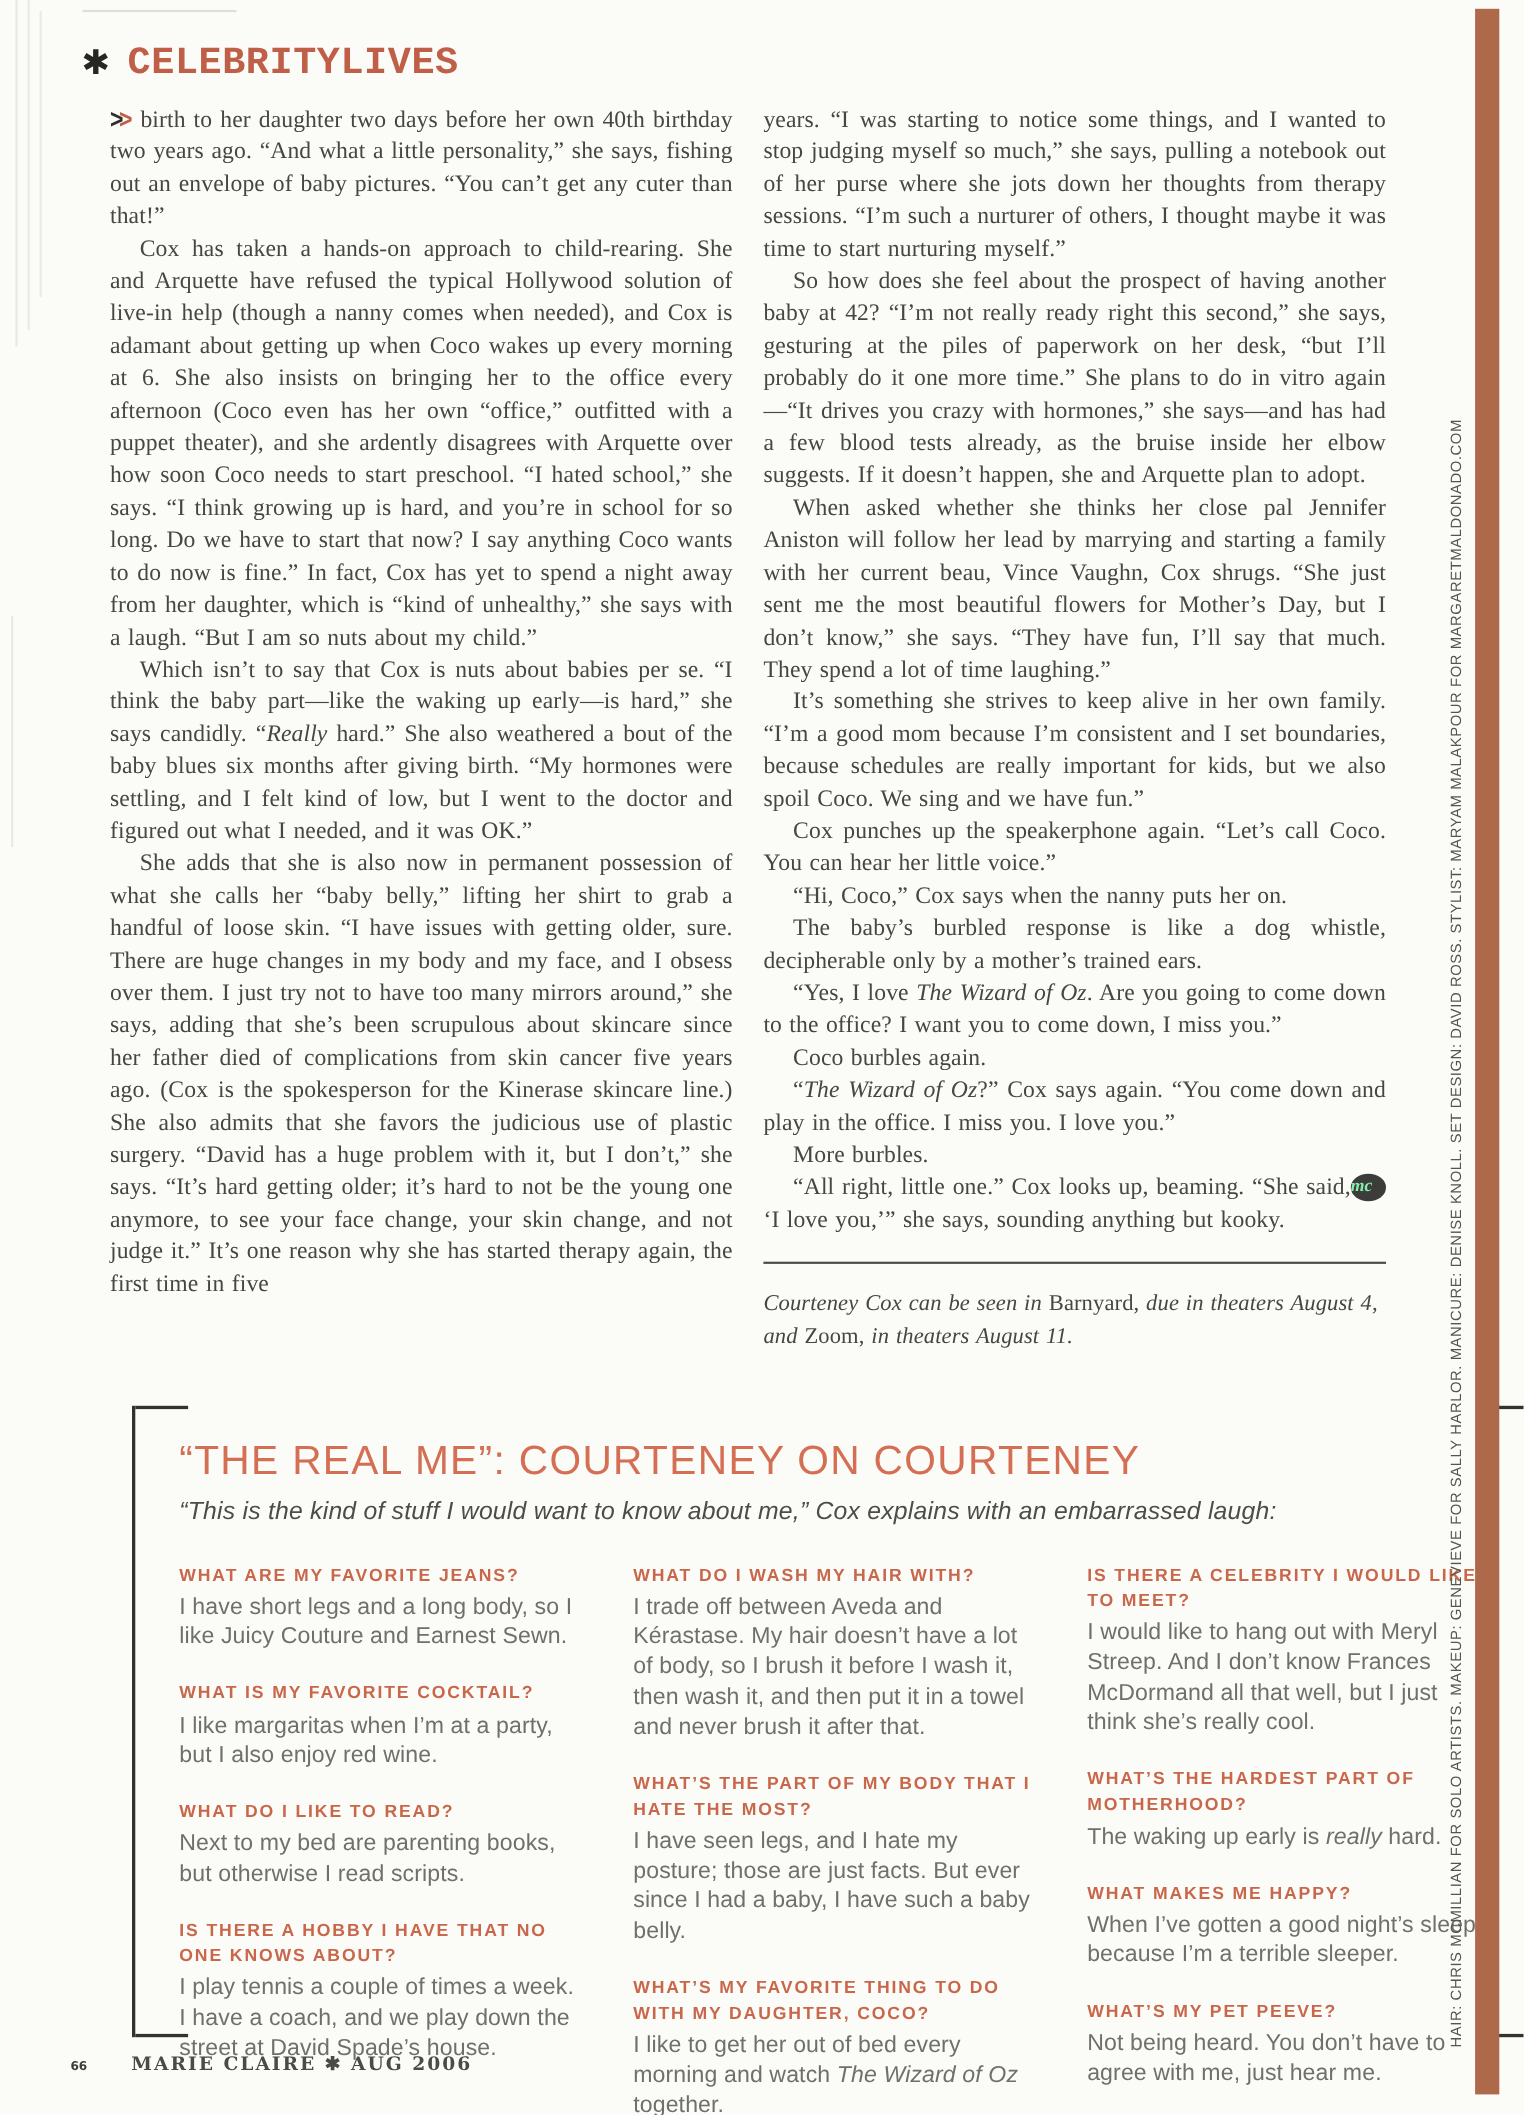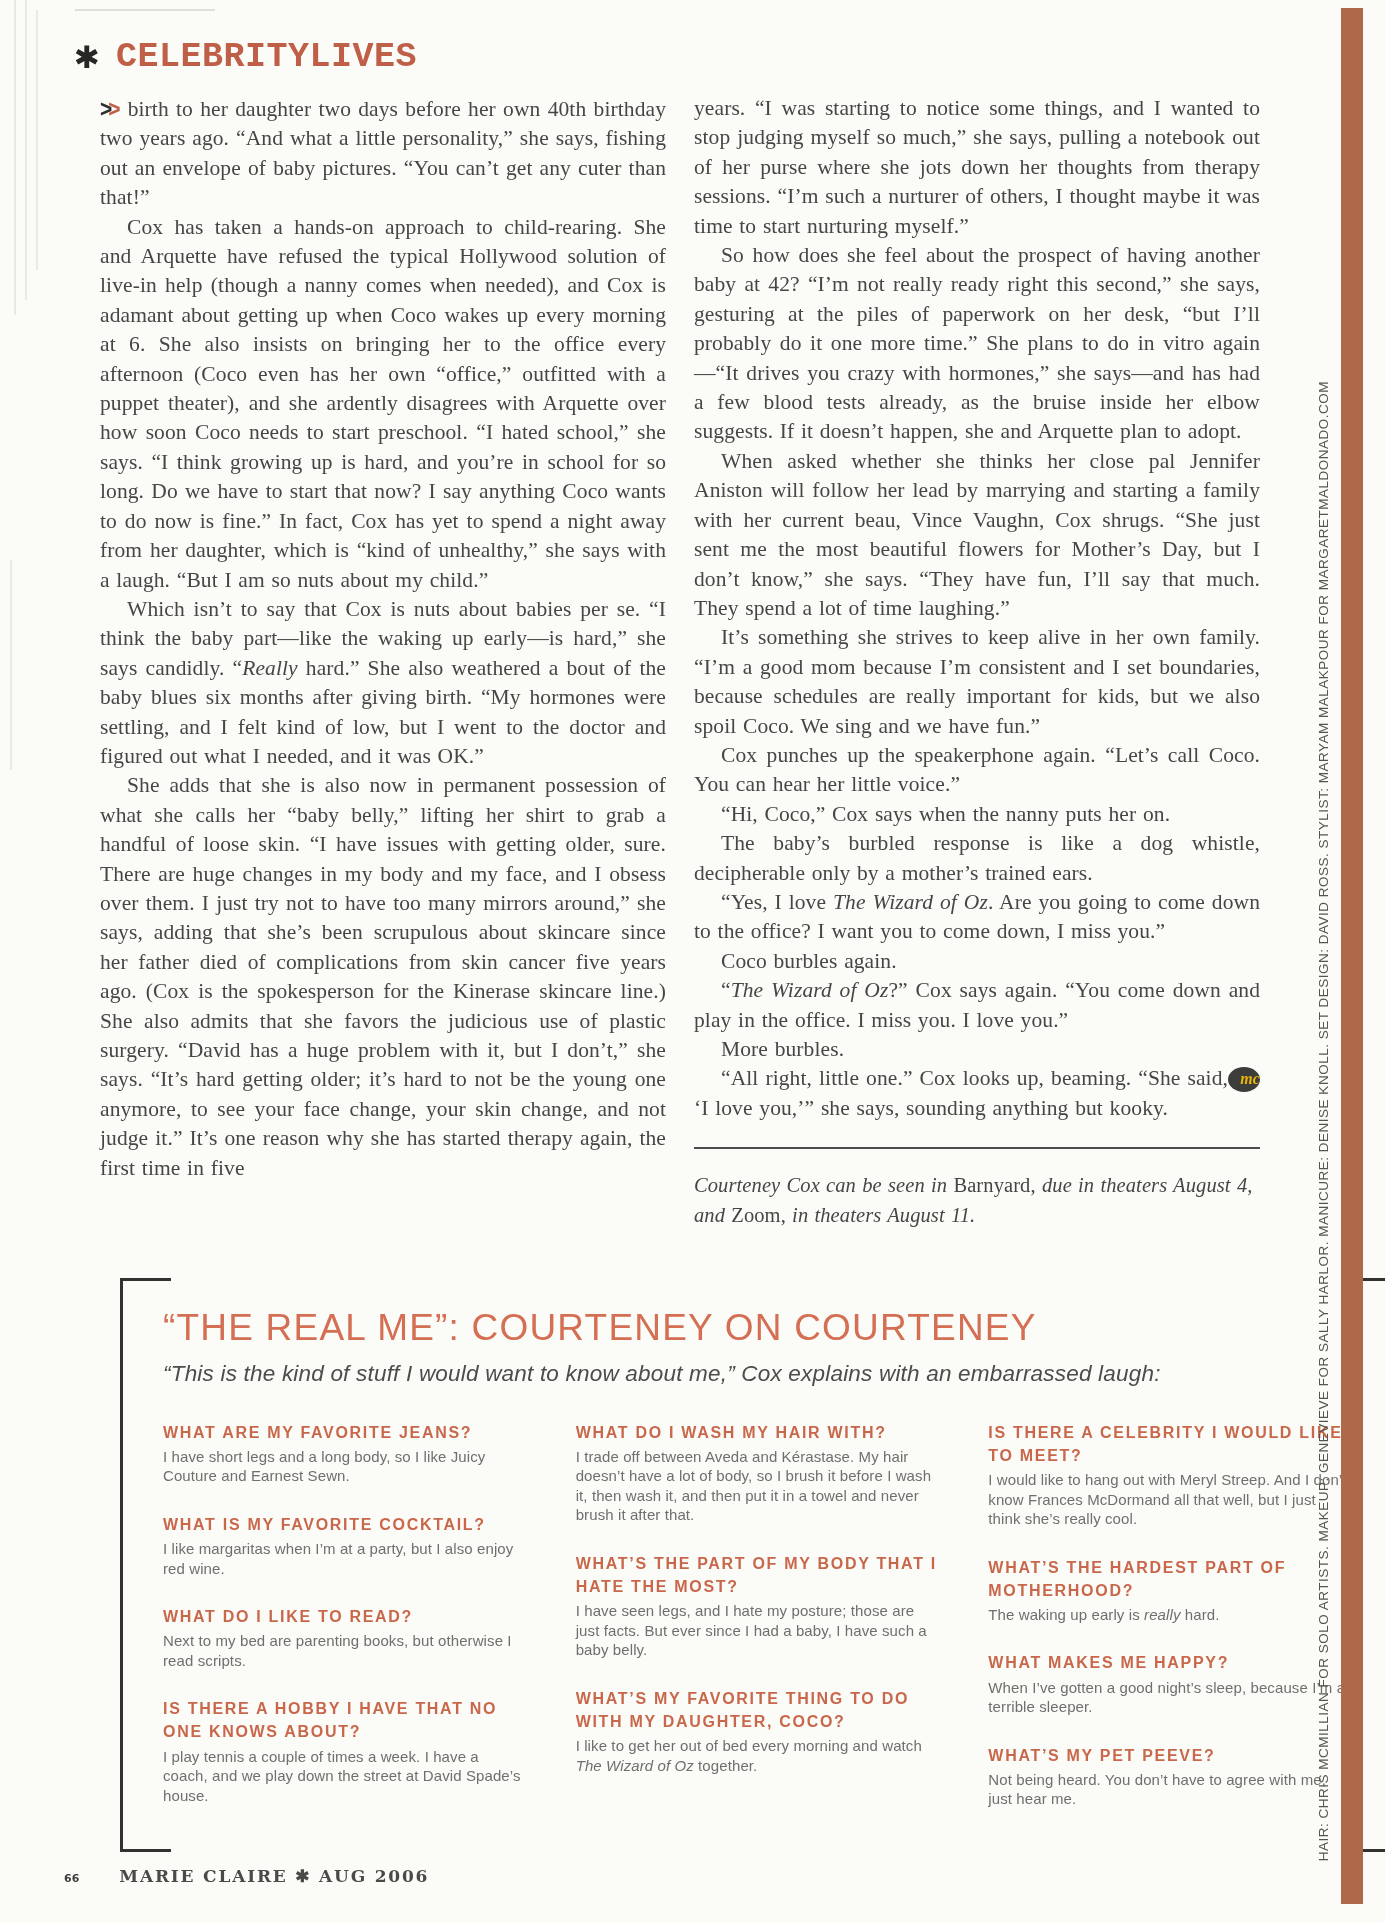--- a/index.html
+++ b/index.html
@@ -28,43 +28,43 @@
   
   .columns{position:absolute;left:100px;top:94px;width:1162px;display:flex;gap:28px;}
   .col{width:566px;font-size:21.5px;line-height:29.4px;color:var(--ink);
     text-align:justify;word-spacing:1.2px;letter-spacing:0.1px;}
   p.para{margin:0;}
   p.ind{text-indent:27px;}
   .chev{font-family:"Liberation Sans",sans-serif;font-weight:800;font-size:21px;
     display:inline-block;transform:scaleY(1.15);}
   .chev.c1{color:#2e2e2c;letter-spacing:-4px;}
   .chev.c2{color:var(--accent);margin-right:7px;}
-  .mc-badge{float:right;background:#3c3c3a;color:#eab308;font-family:"Liberation Serif",serif;
+  .mc-badge{float:right;background:#3c3c3a;color:#86efac;font-family:"Liberation Serif",serif;
     font-weight:700;font-style:italic;font-size:16px;border-radius:50%;
-    width:32px;height:25px;line-height:24px;text-align:right;text-indent:0;
+    width:32px;height:25px;line-height:24px;text-align:left;text-indent:0;
     position:relative;top:3px;}
   .credit-rule{border:none;border-top:2px solid #4c4c4a;margin:24px 0 20px;width:100%;}
   .credit{font-size:20.5px;font-style:italic;line-height:1.5;color:var(--ink);
     text-align:left;word-spacing:1px;}
   .credit span{font-style:normal;}
 
   
   .realme{position:absolute;left:120px;top:1278px;width:1276px;height:574px;
     box-sizing:border-box;border-left:3px solid #323230;border-right:3px solid #323230;
     padding:28px 42px 0 40px;font-family:"Liberation Sans",sans-serif;}
   .realme .arm{position:absolute;width:48px;height:3px;background:#323230;}
   .arm.tl{top:0;left:0;} .arm.tr{top:0;right:0;} .arm.bl{bottom:0;left:0;} .arm.br{bottom:0;right:0;}
   .realme-title{font-size:37px;font-weight:400;letter-spacing:1.2px;color:var(--box-title);
     margin:2px 0 12px;line-height:1.1;}
   .realme-sub{font-size:22.5px;font-style:italic;color:#4c4c4a;letter-spacing:0.2px;margin:0 0 34px;}
   .qa-grid{display:grid;grid-template-columns:1fr 1fr 1fr;column-gap:50px;}
   .qa-block{margin-bottom:27px;}
   .qa-q{color:var(--qhead);font-size:16px;font-weight:700;letter-spacing:1.7px;
     line-height:1.45;margin:0 0 3px;}
-  .qa-a{color:var(--gray);font-size:15px;line-height:1.3;margin:0;letter-spacing:0.1px;}
+  .qa-a{color:var(--gray);font-size:21px;line-height:1.3;margin:0;letter-spacing:0.1px;}
 
   
   .footer{position:absolute;left:64px;top:1866px;display:flex;align-items:baseline;gap:40px;}
   .footer .pageno{font-family:"DejaVu Sans",sans-serif;font-weight:700;font-size:11px;color:#3d3d3b;}
   .footer .mag{font-family:"DejaVu Serif",serif;font-size:17px;letter-spacing:1.8px;color:#4a4a48;font-weight:bold;}
 
   
   .side-bar{position:absolute;right:22px;top:8px;width:22px;height:1896px;background:var(--bar);}
   .vcredits{position:absolute;right:54px;bottom:62px;writing-mode:vertical-rl;
     transform:rotate(180deg);font-family:"Liberation Sans",sans-serif;font-size:13.5px;

